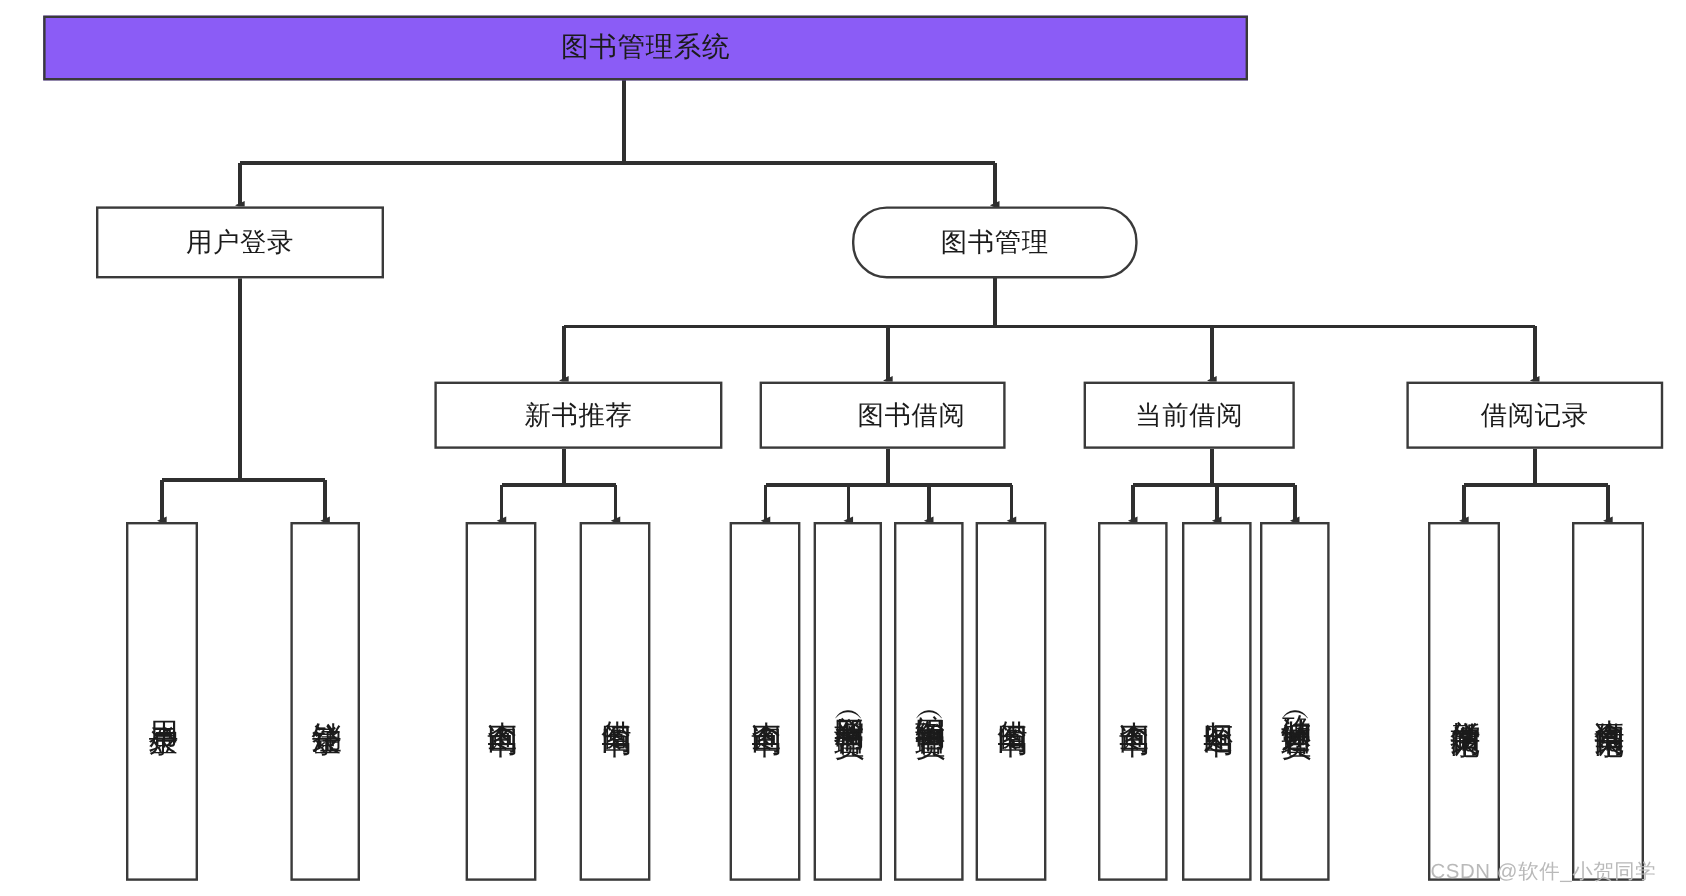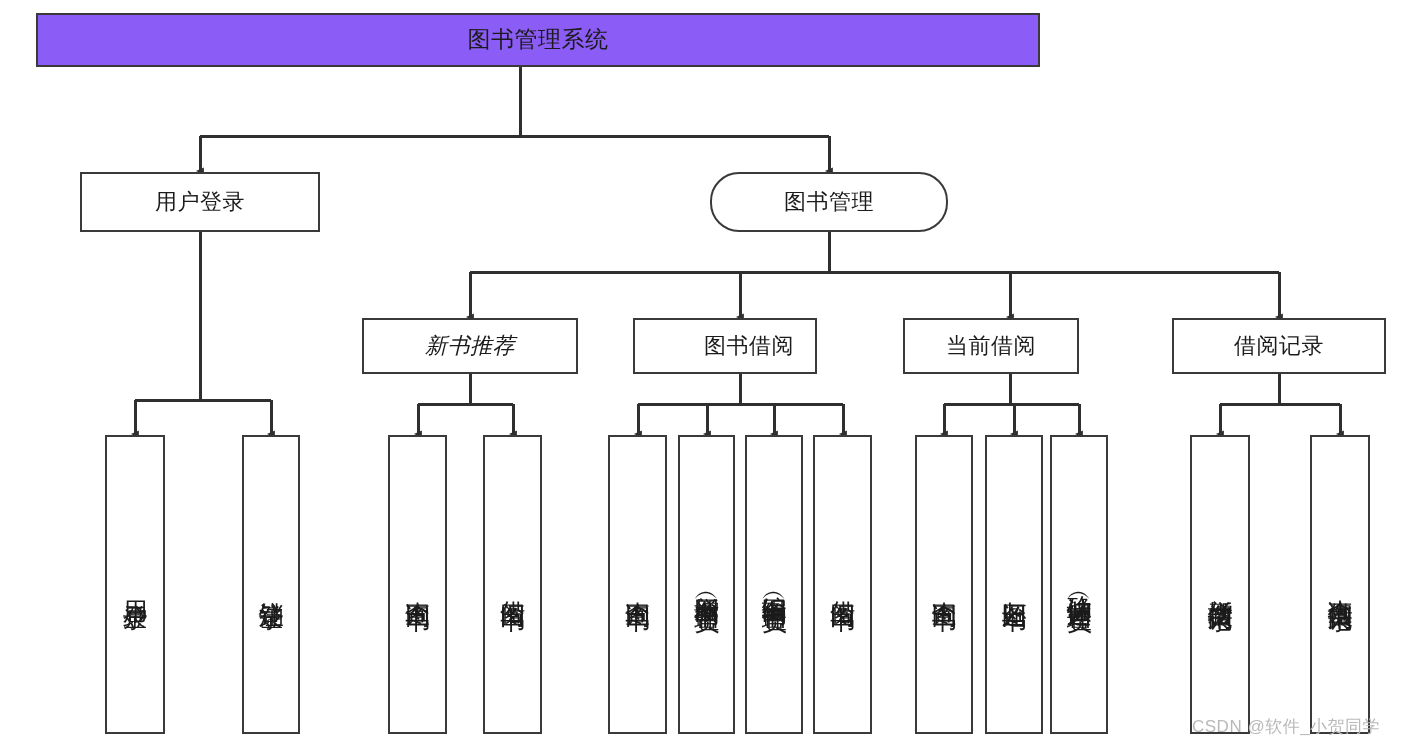--- a/index.html
+++ b/index.html
@@ -120,24 +120,24 @@
   <div id="node-layer">
       <div class="node horizontal root" id="node-root" style="left: 18px; top: 13px; width: 1004px; height: 54px; border-color: rgb(58, 58, 58); background: #8b5cf6; margin-left: 18px;">
         <span class="node-label" style="color: rgb(27, 27, 27);">图书管理系统</span>
       </div>
       <div class="node horizontal" id="node-user-login" style="left: 80px; top: 172px; width: 240px; height: 60px; border-color: rgb(58, 58, 58); background: rgb(255, 255, 255);">
         <span class="node-label" style="color: rgb(27, 27, 27);">用户登录</span>
       </div>
       <div class="node horizontal" id="node-book-manage" style="left: 710px; top: 172px; width: 238px; height: 60px; border-color: rgb(58, 58, 58); background: rgb(255, 255, 255); border-radius: 29px;">
         <span class="node-label" style="color: rgb(27, 27, 27);">图书管理</span>
       </div>
-      <div class="node horizontal" id="node-new-book-rec" style="left: 362px; top: 318px; width: 216px; height: 56px; border-color: rgb(58, 58, 58); background: rgb(255, 255, 255); font-style: italic;">
+      <div class="node horizontal" id="node-new-book-rec" style="left: 362px; top: 318px; width: 240px; height: 56px; border-color: rgb(58, 58, 58); background: rgb(255, 255, 255);">
         <span class="node-label" style="color: rgb(27, 27, 27);">新书推荐</span>
       </div>
-      <div class="node horizontal" id="node-book-borrow" style="left: 633px; top: 318px; width: 184px; height: 56px; border-color: rgb(58, 58, 58); background: rgb(255, 255, 255); padding-left: 48px;">
+      <div class="node horizontal" id="node-book-borrow" style="left: 633px; top: 318px; width: 205px; height: 56px; border-color: rgb(58, 58, 58); background: rgb(255, 255, 255); padding-left: 48px;">
         <span class="node-label" style="color: rgb(27, 27, 27);">图书借阅</span>
       </div>
       <div class="node horizontal" id="node-current-borrow" style="left: 903px; top: 318px; width: 176px; height: 56px; border-color: rgb(58, 58, 58); background: rgb(255, 255, 255);">
         <span class="node-label" style="color: rgb(27, 27, 27);">当前借阅</span>
       </div>
       <div class="node horizontal" id="node-borrow-record" style="left: 1172px; top: 318px; width: 214px; height: 56px; border-color: rgb(58, 58, 58); background: rgb(255, 255, 255);">
         <span class="node-label" style="color: rgb(27, 27, 27);">借阅记录</span>
       </div>
       <div class="node vertical" id="node-leaf-user-login" style="left: 105px; top: 435px; width: 60px; height: 299px; border-color: rgb(58, 58, 58); background: rgb(255, 255, 255);">
         <span class="node-label" style="color: rgb(27, 27, 27);">用户登录</span>

